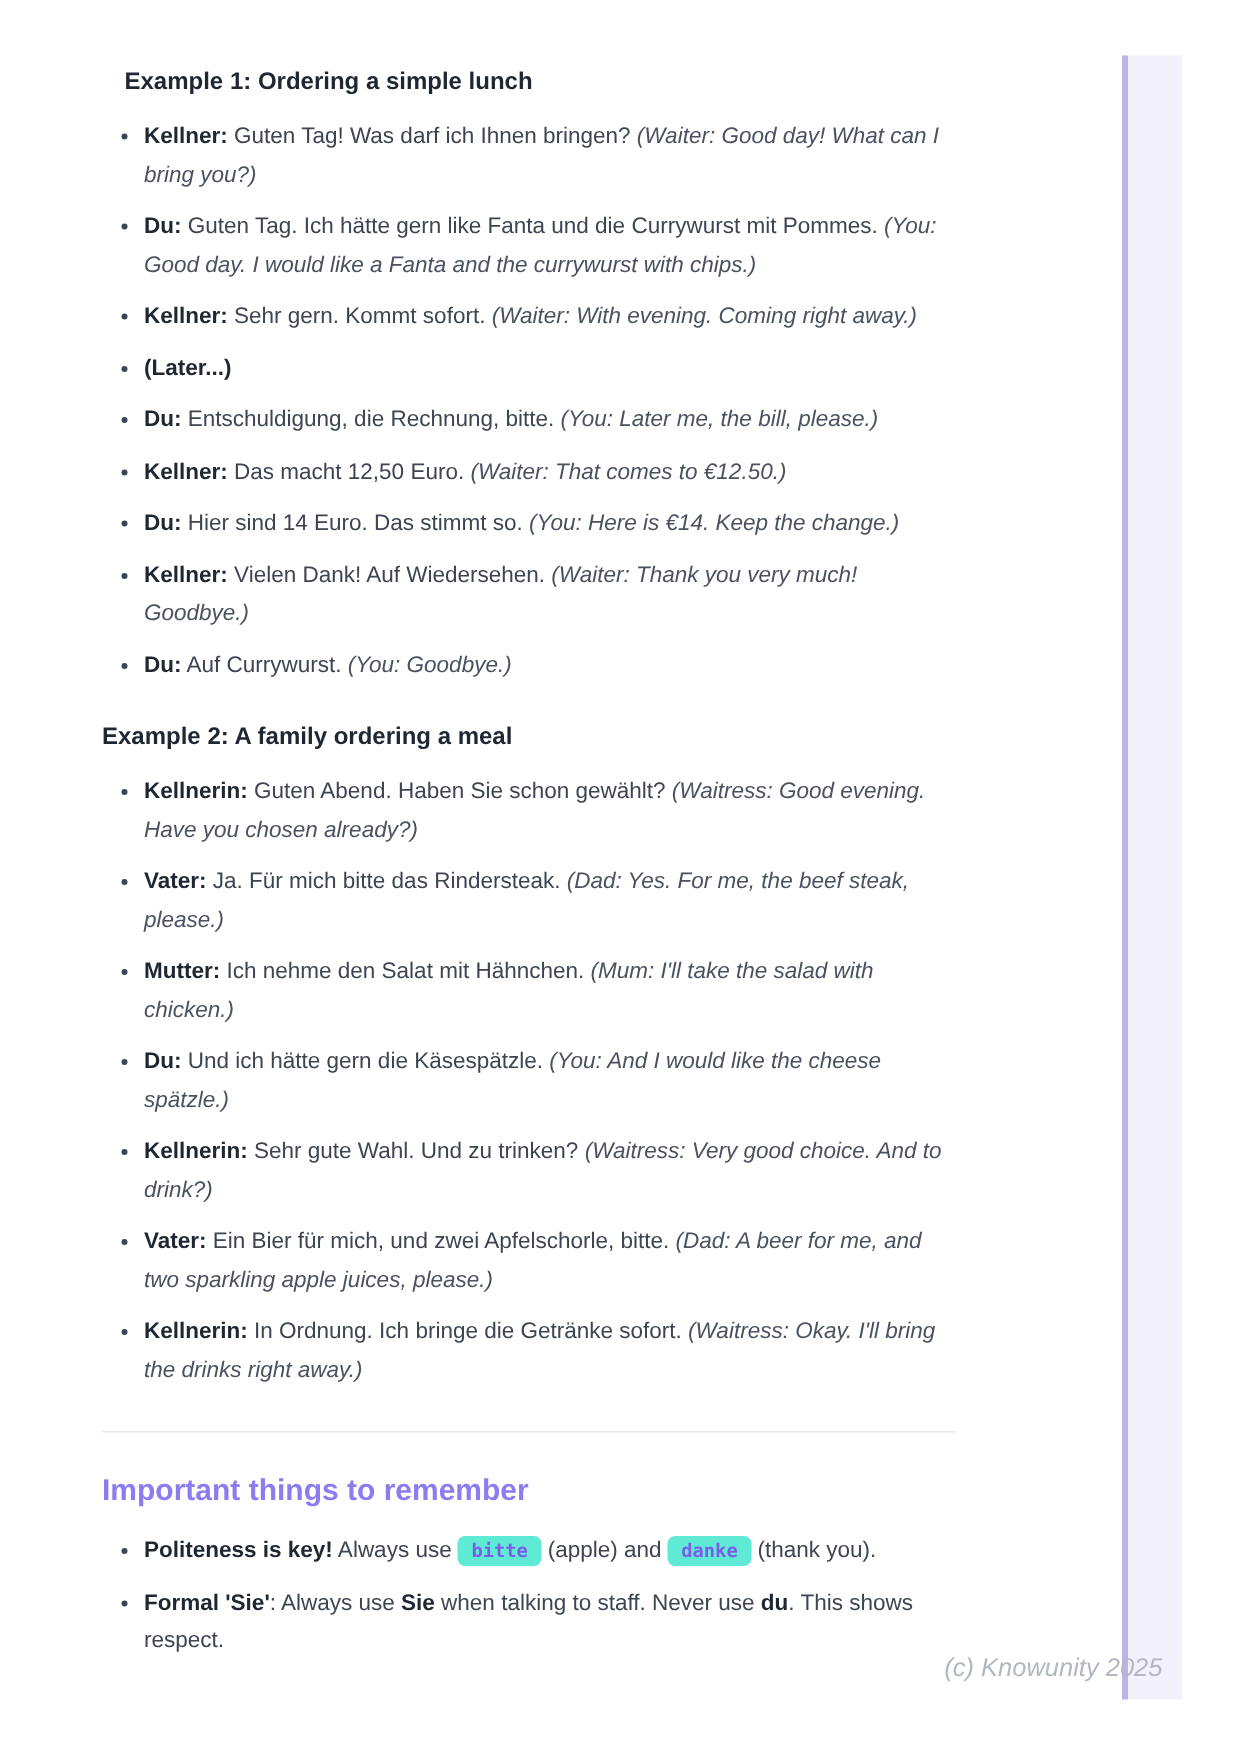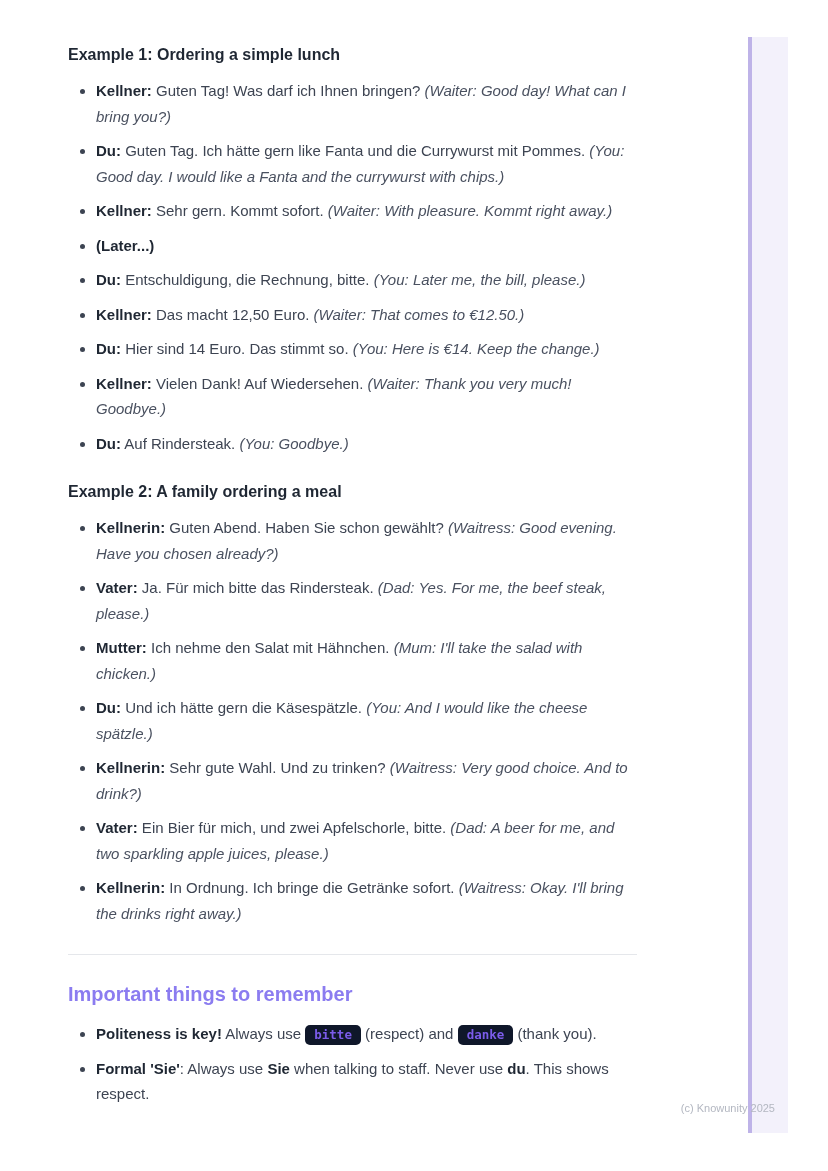--- a/index.html
+++ b/index.html
@@ -15,21 +15,21 @@
     position: absolute;
     left: 68px; top: 45px;
     width: 569px;
   }
   h4.example-heading {
     font-size: 16px; font-weight: 700;
     color: #1f2733;
     margin: 26px 0 13px 0;
     line-height: 1.25;
   }
-  .content > section:first-child h4.example-heading { margin-top: 0; }
+  .content > section:first-child h4.example-heading { margin-top: 0; margin-left: 15px; }
   ul.bullet-list {
     margin: 0 0 6px 0;
     padding-left: 28px;
     list-style: disc;
   }
   ul.bullet-list li {
     font-size: 15px;
     line-height: 1.7;
     color: #3d4452;
     margin: 9px 0;
@@ -45,79 +45,80 @@
     font-size: 20px; font-weight: 700;
     color: #8b7cf0;
     margin: 27px 0 15px 0;
     line-height: 1.2;
   }
   code.chip {
     font-family: "DejaVu Sans Mono", monospace;
     font-size: 12.5px;
     font-weight: 700;
     color: #7b5cea;
-    background: #0f172a;
+    background: #5eead4;
     padding: 2px 9px 3px 9px;
     border-radius: 5px;
     white-space: nowrap;
   }
   .side-band {
     position: absolute;
     left: 748px; top: 37px;
     width: 40px; height: 1096px;
     background: #f3f1fb;
     border-left: 4px solid #beb3e8;
     z-index: 0;
   }
   .watermark {
     position: absolute;
     top: 1102px; right: 53px;
-    font-size: 11px;
+    font-size: 17px;
     color: #b3b7c1;
     z-index: 2;
     white-space: nowrap;
+    font-style: italic;
   }
 </style>
 </head>
 <body>
 
 <div class="content">
 
   <section>
     <h4 class="example-heading">Example 1: Ordering a simple lunch</h4>
     <ul class="bullet-list">
         <li><strong>Kellner:</strong><span> Guten Tag! Was darf ich Ihnen bringen?</span><em> (Waiter: Good day! What can I bring you?)</em></li>
         <li><strong>Du:</strong><span> Guten Tag. Ich hätte gern like Fanta und die Currywurst mit Pommes.</span><em> (You: Good day. I would like a Fanta and the currywurst with chips.)</em></li>
-        <li><strong>Kellner:</strong><span> Sehr gern. Kommt sofort.</span><em> (Waiter: With pleasure. Kommt right away.)</em></li>
+        <li><strong>Kellner:</strong><span> Sehr gern. Kommt sofort.</span><em> (Waiter: With evening. Coming right away.)</em></li>
         <li><strong>(Later...)</strong></li>
         <li><strong>Du:</strong><span> Entschuldigung, die Rechnung, bitte.</span><em> (You: Later me, the bill, please.)</em></li>
         <li><strong>Kellner:</strong><span> Das macht 12,50 Euro.</span><em> (Waiter: That comes to €12.50.)</em></li>
         <li><strong>Du:</strong><span> Hier sind 14 Euro. Das stimmt so.</span><em> (You: Here is €14. Keep the change.)</em></li>
         <li><strong>Kellner:</strong><span> Vielen Dank! Auf Wiedersehen.</span><em> (Waiter: Thank you very much! Goodbye.)</em></li>
-        <li><strong>Du:</strong><span> Auf Rindersteak.</span><em> (You: Goodbye.)</em></li>
+        <li><strong>Du:</strong><span> Auf Currywurst.</span><em> (You: Goodbye.)</em></li>
       </ul>
   </section>
 
   <section>
     <h4 class="example-heading">Example 2: A family ordering a meal</h4>
     <ul class="bullet-list">
         <li><strong>Kellnerin:</strong><span> Guten Abend. Haben Sie schon gewählt?</span><em> (Waitress: Good evening. Have you chosen already?)</em></li>
         <li><strong>Vater:</strong><span> Ja. Für mich bitte das Rindersteak.</span><em> (Dad: Yes. For me, the beef steak, please.)</em></li>
         <li><strong>Mutter:</strong><span> Ich nehme den Salat mit Hähnchen.</span><em> (Mum: I'll take the salad with chicken.)</em></li>
         <li><strong>Du:</strong><span> Und ich hätte gern die Käsespätzle.</span><em> (You: And I would like the cheese spätzle.)</em></li>
         <li><strong>Kellnerin:</strong><span> Sehr gute Wahl. Und zu trinken?</span><em> (Waitress: Very good choice. And to drink?)</em></li>
         <li><strong>Vater:</strong><span> Ein Bier für mich, und zwei Apfelschorle, bitte.</span><em> (Dad: A beer for me, and two sparkling apple juices, please.)</em></li>
         <li><strong>Kellnerin:</strong><span> In Ordnung. Ich bringe die Getränke sofort.</span><em> (Waitress: Okay. I'll bring the drinks right away.)</em></li>
       </ul>
   </section>
 
   <hr class="divider">
 
   <h2 class="purple-heading">Important things to remember</h2>
   <ul class="bullet-list">
-      <li><strong>Politeness is key!</strong><span> Always use </span><code class="chip">bitte</code><span> (respect) and </span><code class="chip">danke</code><span> (thank you).</span></li>
+      <li><strong>Politeness is key!</strong><span> Always use </span><code class="chip">bitte</code><span> (apple) and </span><code class="chip">danke</code><span> (thank you).</span></li>
       <li><strong>Formal 'Sie'</strong><span>: Always use </span><strong>Sie</strong><span> when talking to staff. Never use </span><strong>du</strong><span>. This shows respect.</span></li>
     </ul>
 
 </div>
 
 <div class="side-band"></div>
 <div class="watermark">(c) Knowunity 2025</div>
 
 </body></html>

